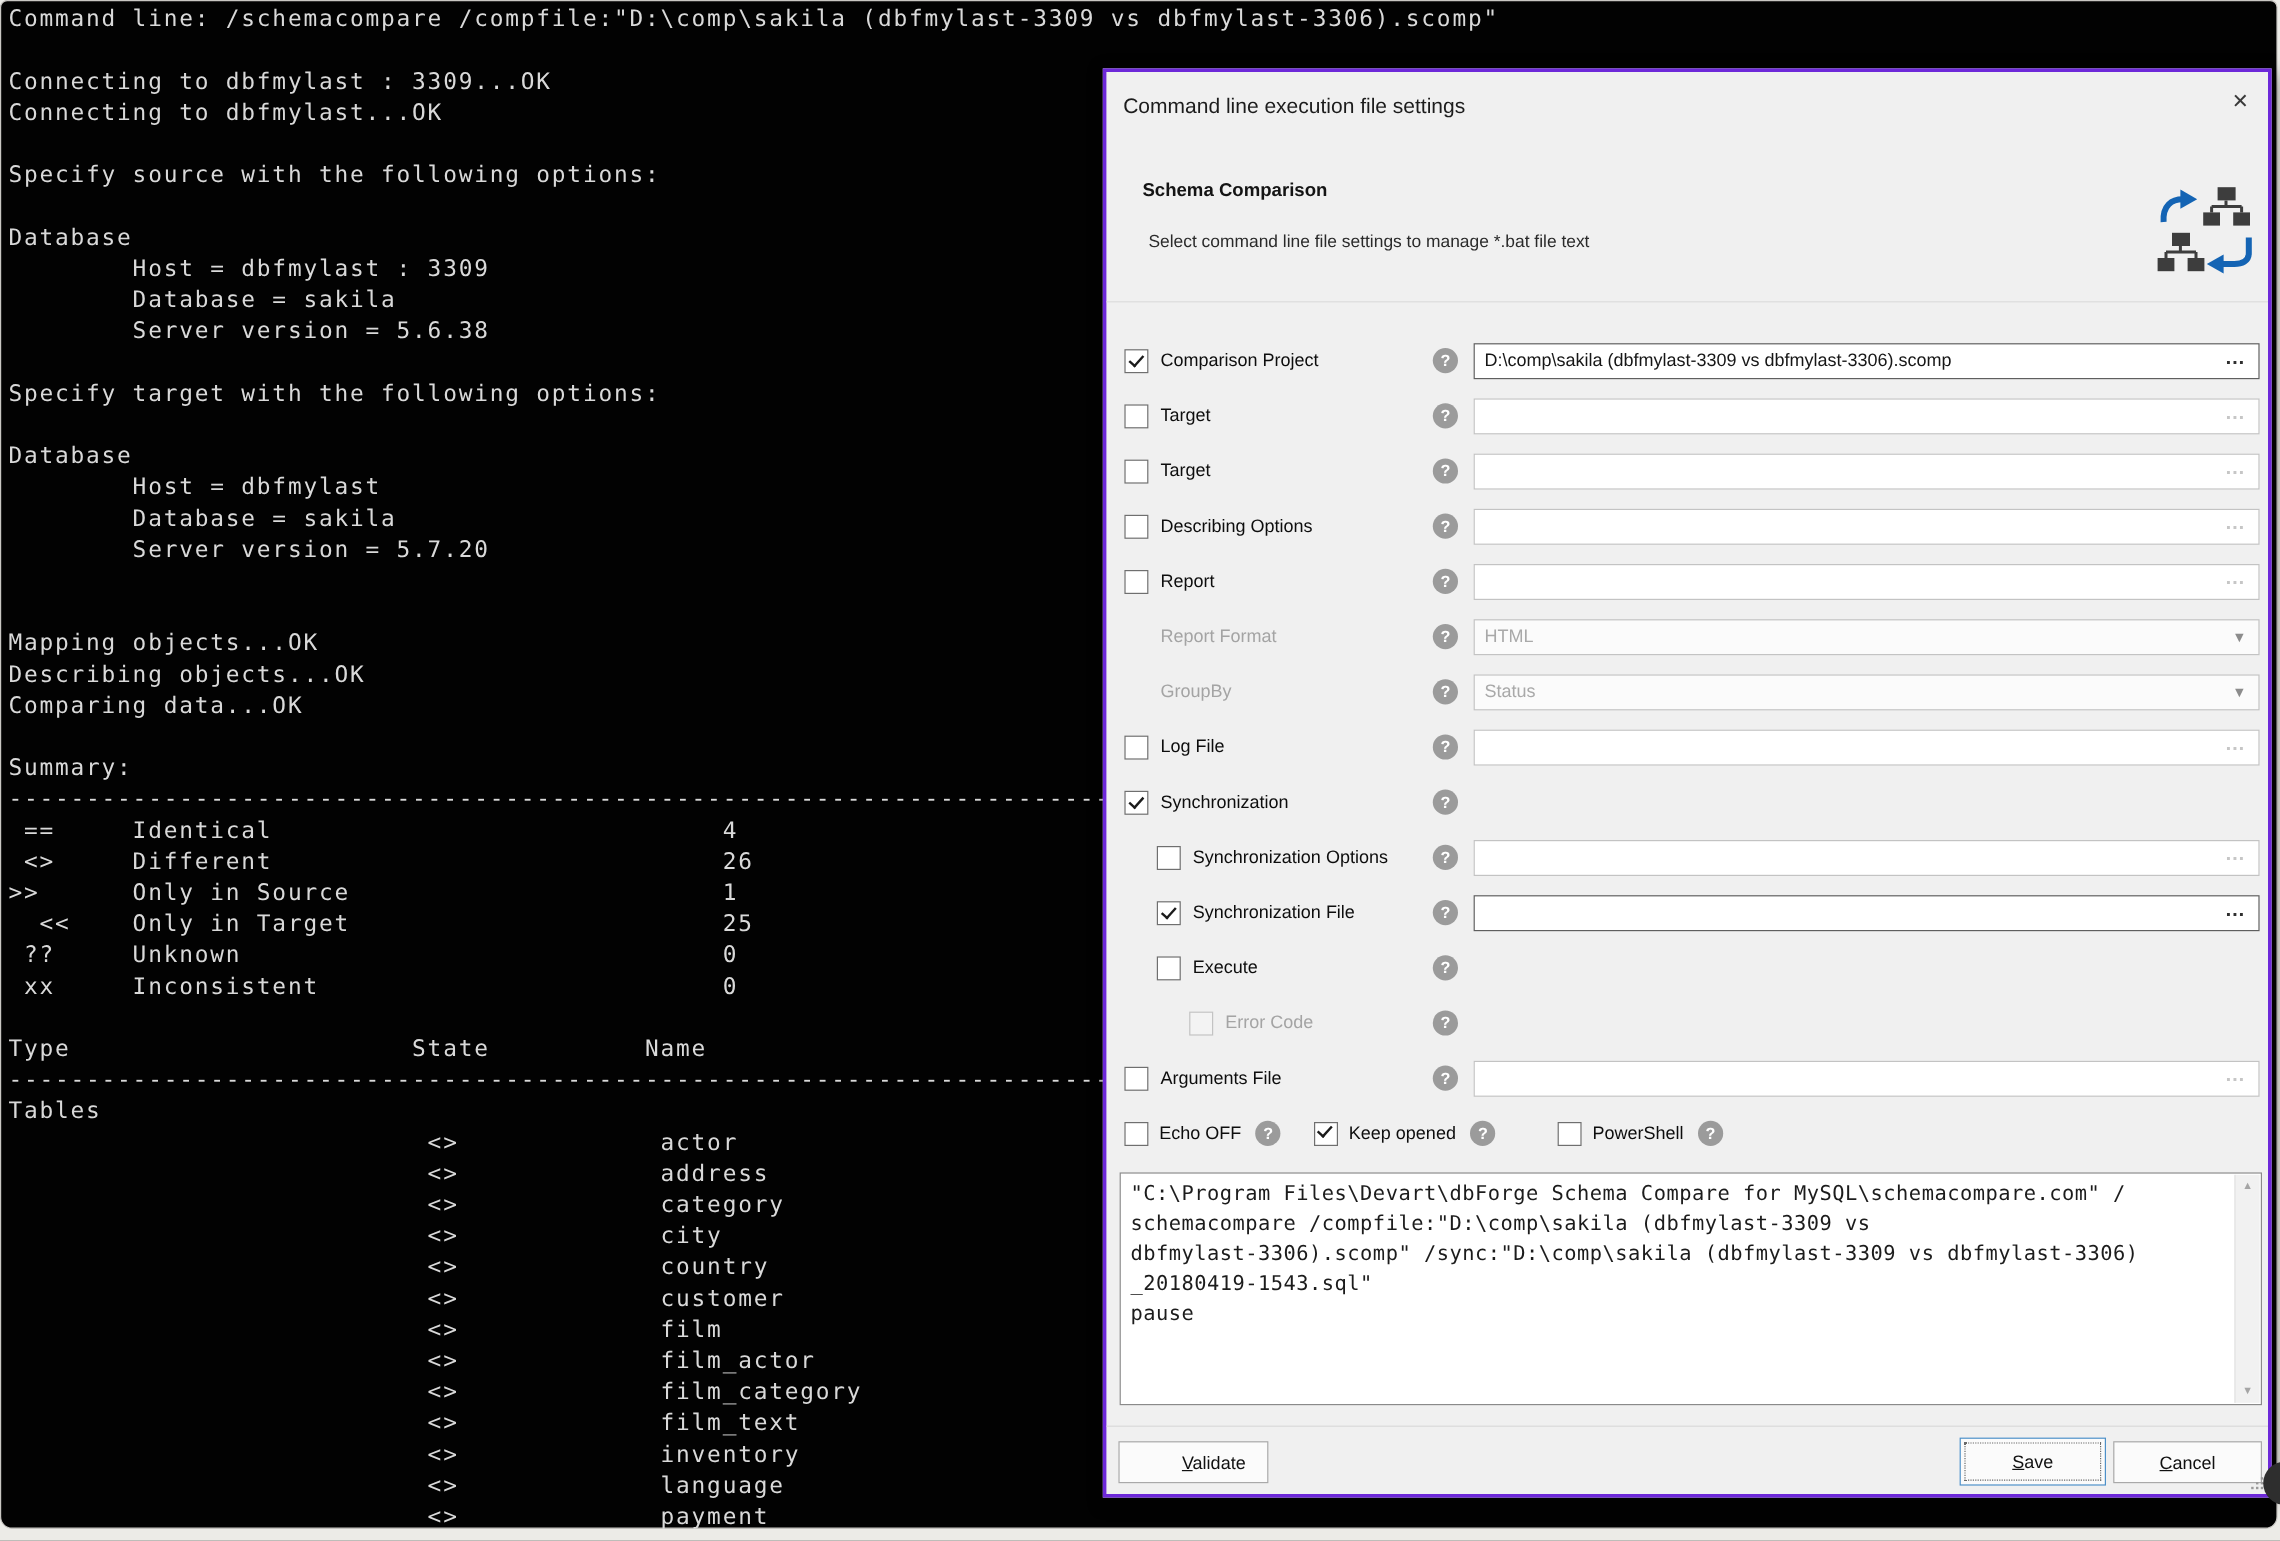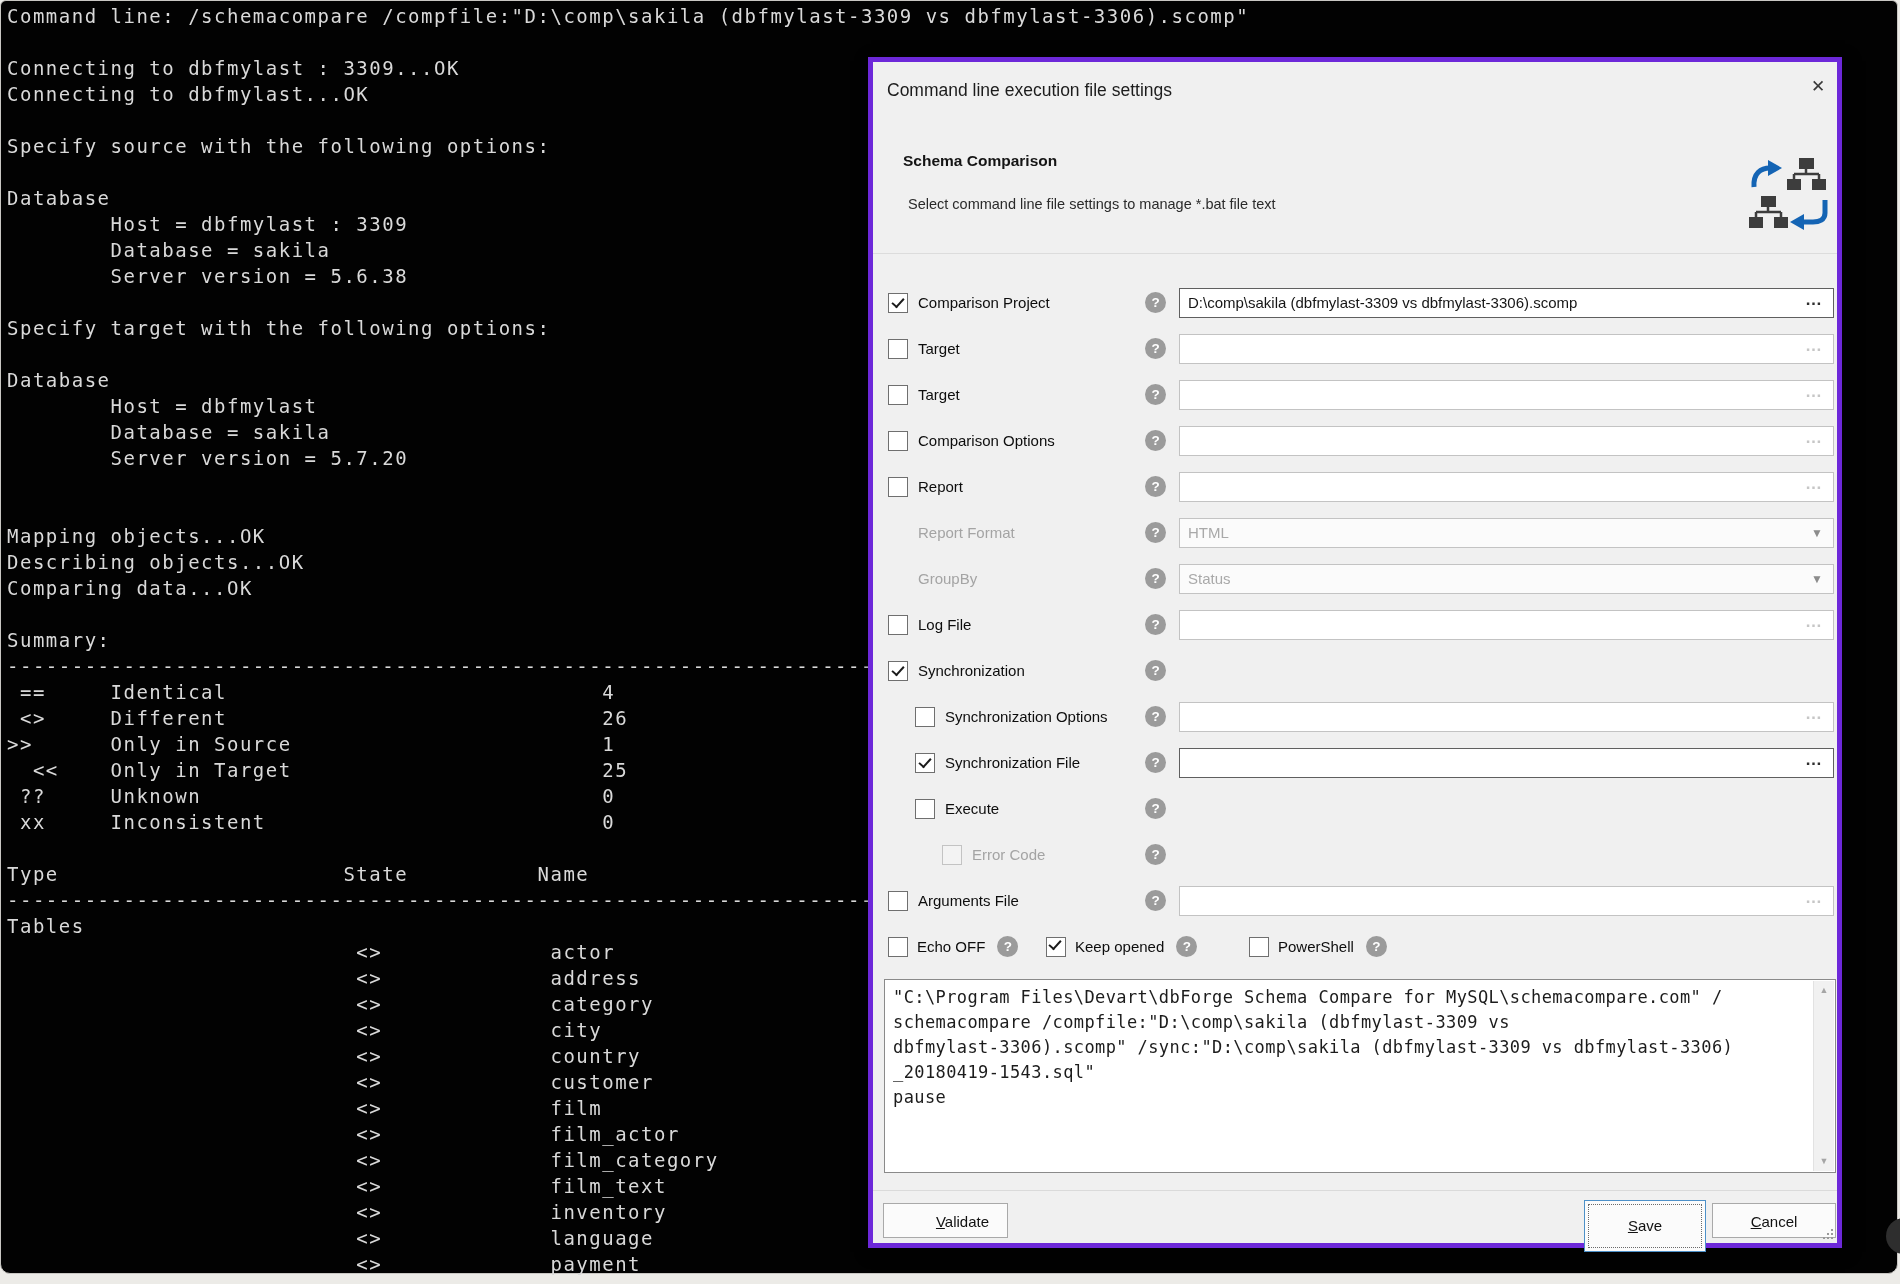--- a/index.html
+++ b/index.html
@@ -13,22 +13,22 @@
     background:#020202;border:1px solid #c9c7c3;box-sizing:border-box;
     border-radius:6px 6px 10px 10px;z-index:1;
   }
   .console pre{
     margin:0;position:absolute;left:6px;top:2px;
     font-family:"DejaVu Sans Mono",monospace;font-size:19px;letter-spacing:1.5px;
     line-height:26px;color:#d9d9d9;white-space:pre;
   }
   
   .dialog{
-    position:absolute;left:868px;top:57px;width:974px;height:1191px;
-    background:#f0f0f0;border:5px solid #6d28d9;box-sizing:border-box;
+    position:absolute;left:919px;top:57px;width:974px;height:1191px;
+    background:#f0f0f0;border:3px solid #6d28d9;box-sizing:border-box;
     box-shadow:3px 4px 14px rgba(0,0,0,.6);z-index:5;color:#1b1b1b;
   }
   .dlg-title{position:absolute;left:14px;top:18px;font-size:17.5px;color:#1c1c1c;}
   .dlg-close{
     position:absolute;left:932px;top:12px;width:26px;height:26px;text-align:center;
     line-height:26px;font-size:17px;color:#3a3a3a;cursor:pointer;
   }
   .section-title{position:absolute;left:30px;top:90px;font-size:15.5px;font-weight:bold;color:#141414;}
   .section-sub{position:absolute;left:35px;top:134px;font-size:14.5px;color:#2a2a2a;}
   .hdr-sep{position:absolute;left:0;top:191px;width:100%;height:1px;background:#dcdcdc;}
@@ -93,21 +93,21 @@
   .vscroll .sb.up{top:0;}
   .vscroll .sb.down{bottom:0;}
   
   .ftr-sep{position:absolute;left:0;top:1128px;width:100%;height:1px;background:#dadada;}
   .btn{
     position:absolute;background:#fbfbfb;border:1px solid #a9a9a9;box-sizing:border-box;
     font-family:"Liberation Sans",sans-serif;font-size:15px;color:#111;text-align:center;cursor:pointer;
   }
   .btn u{text-decoration:underline;}
   #btn-validate{left:10px;top:1141px;width:125px;height:35px;line-height:33px;padding-left:40px;}
-  #btn-save{left:711px;top:1138px;width:122px;height:52px;line-height:38px;border:1px solid #4d90c8;}
+  #btn-save{left:711px;top:1138px;width:122px;height:40px;line-height:38px;border:1px solid #4d90c8;}
   #btn-save::after{content:"";position:absolute;left:3px;top:3px;right:3px;bottom:3px;border:1px dotted #6a6a6a;}
   #btn-cancel{left:839px;top:1141px;width:124px;height:35px;line-height:33px;}
   .grip{position:absolute;right:3px;bottom:3px;width:12px;height:12px;cursor:nwse-resize;}
   
   .cursor-blob{
     position:absolute;left:1886px;top:1218px;width:36px;height:36px;border-radius:50%;
     background:#2e2e2e;z-index:9;
   }
 </style>
 </head>
@@ -222,21 +222,21 @@
         <span class="cb" style="left: 15px;"></span>
         <span class="lbl" style="left: 45px;">Target</span>
         <span class="help">?</span>
         <div class="field">
           <span class="val"></span>
           <span class="dots faint">…</span>
         </div>
       </div>
       <div class="row" style="top: 356px;">
         <span class="cb" style="left: 15px;"></span>
-        <span class="lbl" style="left: 45px;">Comparison Options</span>
+        <span class="lbl" style="left: 45px;">Describing Options</span>
         <span class="help">?</span>
         <div class="field">
           <span class="val"></span>
           <span class="dots faint">…</span>
         </div>
       </div>
       <div class="row" style="top: 402px;">
         <span class="cb" style="left: 15px;"></span>
         <span class="lbl" style="left: 45px;">Report</span>
         <span class="help">?</span>

